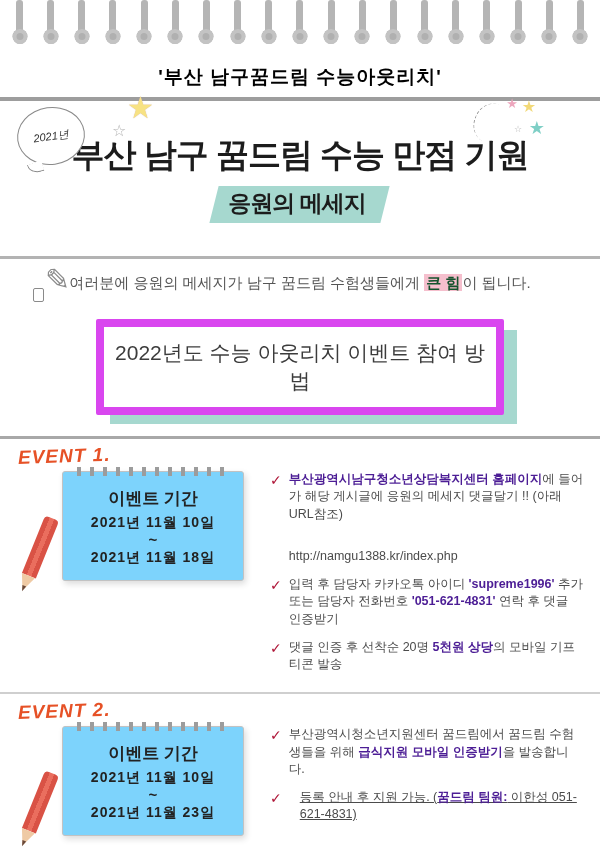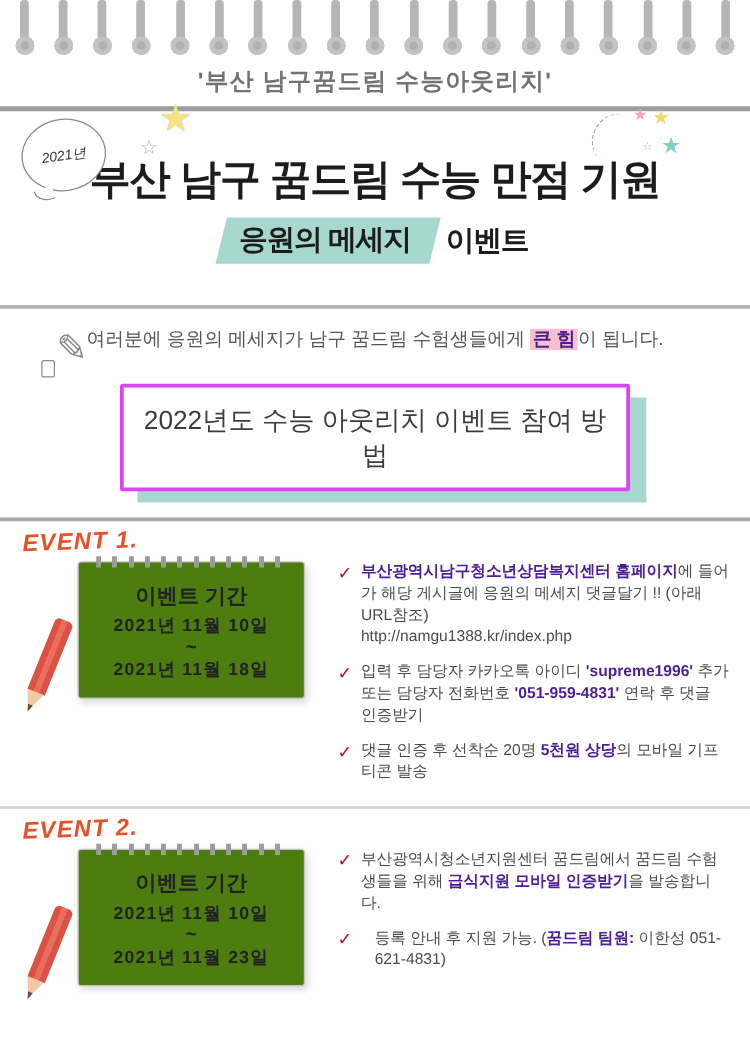--- a/index.html
+++ b/index.html
@@ -8,22 +8,22 @@
     height:849px; background:#fff; overflow:hidden; position:relative;
     font-family:"Liberation Sans","DejaVu Sans",sans-serif; color:#333;
   }
   
   .pins { display:flex; justify-content:space-between; padding:0 16px; height:48px; }
   .pin { width:7px; height:33px; background:#b5b5b5; border-radius:3px; position:relative; }
   .pin::after { content:''; position:absolute; left:50%; transform:translateX(-50%);
     bottom:-11px; width:15px; height:15px; border-radius:50%;
     background:#b0b0b0; box-shadow:inset 0 0 0 4px #c3c3c3; }
   
-  .quote { text-align:center; font-size:19px; font-weight:700; color:#737373;
-    letter-spacing:1px; margin-top:4px; }
+  .quote { text-align:center; font-size:19px; font-weight:700; color:#000000;
+    letter-spacing:1px; margin-top:16px; }
   .hr { background:#9d9d9d; border:0; }
   .hr1 { height:4px; margin-top:7px; }
   
   .hero { position:relative; height:146px; }
   .bubble { position:absolute; left:17px; top:6px; width:68px; height:58px;
     border:1.5px solid #8a8a8a; border-radius:50%; display:flex; align-items:center;
     justify-content:center; font-size:11px; font-style:italic; color:#333;
     transform:rotate(-8deg); background:#fff; }
   .bubble::after { content:''; position:absolute; left:6px; bottom:-7px; width:14px;
     height:10px; border-bottom:1.5px solid #8a8a8a; border-left:1.5px solid #8a8a8a;
@@ -35,38 +35,38 @@
     color:#1c1c1c; letter-spacing:-1px; }
   .title2 { display:flex; justify-content:center; align-items:center; margin-top:8px;
     font-size:23px; font-weight:800; color:#1c1c1c; letter-spacing:-1px; }
   .hl { position:relative; padding:2px 20px 4px 14px; }
   .hl::before { content:''; position:absolute; inset:0; background:#a6d8cf;
     transform:skewX(-14deg); z-index:-1; }
   .title2 .suffix { margin-left:8px; }
   .hr2 { height:3px; background:#b3b3b3; margin-top:9px; }
   
   .intro { text-align:center; margin-top:15px; font-size:15px; color:#555; }
-  .pinkhl { background:#f5bfcd; color:#4c1d95; font-weight:700; padding:0 2px; }
+  .pinkhl { background:#f5bfcd; color:#14532d; font-weight:700; padding:0 2px; }
   .doodle { position:absolute; left:45px; top:262px; color:#8a8a8a; }
   .doodle .pen { font-size:30px; display:inline-block; }
   .doodle .eraser { position:absolute; left:-12px; top:26px; width:11px; height:14px;
     border:1.5px solid #8a8a8a; border-radius:2px; background:#fff; }
   .method { position:relative; width:408px; margin:26px auto 0; }
   .method .shadow { position:absolute; left:14px; top:11px; right:-13px; bottom:-9px;
     background:#a6d8cf; }
-  .method .frame { position:relative; border:3px solid #d946ef; border-radius:2px;
+  .method .frame { position:relative; border:8px solid #d946ef; border-radius:2px;
     background:#fff; padding:12px 8px; text-align:center; font-size:21px; color:#3c3c3c; }
   .hr3 { height:3px; background:#a8a8a8; margin-top:21px; }
   
   .event { position:relative; padding:6px 14px 8px 18px; }
   .event-label { font-size:19px; font-weight:800; font-style:italic; color:#e65126;
     letter-spacing:1px; transform:rotate(-2deg); width:110px; }
   .event-body { display:flex; gap:14px; margin-top:4px; }
   .card-wrap { width:238px; position:relative; flex:none; }
-  .note-card { width:182px; margin-left:44px; background:#4d7c0f;
+  .note-card { width:182px; margin-left:44px; background:#7dd3fc;
     border:1.5px solid #c2c2c2; border-radius:3px; box-shadow:2px 3px 6px rgba(0,0,0,.14);
     padding:15px 6px 13px; text-align:center; position:relative; }
   .rings { position:absolute; top:-5px; left:8%; width:84%; height:9px;
     background:repeating-linear-gradient(90deg,#9c9c9c 0 4px,transparent 4px 13px); }
   .p-title { font-size:17px; font-weight:800; color:#222; margin-bottom:4px; }
   .p-date { font-size:14px; font-weight:800; color:#222; letter-spacing:1px; }
   .p-tilde { font-size:15px; font-weight:800; color:#222; line-height:1.1; }
   .pencil { position:absolute; left:-30px; bottom:2px; width:15px; height:62px;
     background:linear-gradient(90deg,#d95245 0 34%,#ea6e5e 34% 66%,#d95245 66%);
     border-radius:4px 4px 0 0; transform:rotate(22deg); }
@@ -74,21 +74,21 @@
     border-left:7.5px solid transparent; border-right:7.5px solid transparent;
     border-top:16px solid #efcaa4; }
   .pencil::before { content:''; position:absolute; bottom:-17px; left:5px;
     border-left:2.5px solid transparent; border-right:2.5px solid transparent;
     border-top:6px solid #6b4a3a; z-index:1; }
   .bullets { list-style:none; flex:1; padding-right:2px; }
   .bullets li { display:flex; gap:7px; margin-bottom:11px; font-size:12.5px;
     color:#4b4b4b; line-height:1.38; }
   .chk { color:#ae1537; font-weight:900; font-size:14px; flex:none; font-style:italic; }
   .bullets b { color:#4c1d95; }
-  .urlline { display:block; }
+  .urlline { display:block;margin-top:25px; }
   .hr-thin { height:2px; background:#cfcfcf; }
 </style>
 </head>
 <body>
 
 <div class="pins">
   <div class="pin"></div>
     <div class="pin"></div>
     <div class="pin"></div>
     <div class="pin"></div>
@@ -119,21 +119,20 @@
   <span class="star" style="left:127px; top:-8px; font-size:30px; color:#f7e283; text-shadow:0 0 1px #caa;">★</span>
   <span class="star" style="left:112px; top:22px; font-size:16px; color:#b5b5b5;">☆</span>
   <div class="arc" style="right:92px; top:2px; transform:rotate(24deg);"></div>
   <span class="star" style="right:82px; top:-4px; font-size:13px; color:#eda6bd;">★</span>
   <span class="star" style="right:64px; top:-2px; font-size:16px; color:#f2d978;">★</span>
   <span class="star" style="right:55px; top:18px; font-size:18px; color:#7fcfc6;">★</span>
   <span class="star" style="right:78px; top:24px; font-size:9px; color:#b5b5b5;">☆</span>
   <div class="title1">부산 남구 꿈드림 수능 만점 기원</div>
   <div class="title2">
     <span class="hl">응원의 메세지</span>
-    <span class="suffix">이벤트</span>
   </div>
 </div>
 <div class="hr2"></div>
 
 <div class="intro">
   <span>여러분에 응원의 메세지가 남구 꿈드림 수험생들에게 </span><span class="pinkhl">큰 힘</span><span>이 됩니다.</span>
 </div>
 <div class="doodle">
   <span class="pen">✎</span>
   <span class="eraser"></span>
@@ -157,21 +156,21 @@
         <div class="pencil"></div>
       </div>
     </div>
     <ul class="bullets">
       <li>
         <span class="chk">✓</span>
         <span><b>부산광역시남구청소년상담복지센터 홈페이지</b><span>에 들어가 해당 게시글에 응원의 메세지 댓글달기 !! (아래 URL참조)</span><span class="urlline">http://namgu1388.kr/index.php</span></span>
       </li>
       <li>
         <span class="chk">✓</span>
-        <span><span>입력 후  담당자 카카오톡 아이디 </span><b>'supreme1996'</b><span> 추가 또는 담당자 전화번호 </span><b>'051-959-4831'</b><span> 연락 후 댓글 인증받기</span></span>
+        <span><span>입력 후  담당자 카카오톡 아이디 </span><b>'supreme1996'</b><span> 추가 또는 담당자 전화번호 </span><b>'051-621-4831'</b><span> 연락 후 댓글 인증받기</span></span>
       </li>
       <li>
         <span class="chk">✓</span>
         <span><span>댓글 인증 후 선착순 20명 </span><b>5천원 상당</b><span>의 모바일 기프티콘 발송</span></span>
       </li>
     </ul>
   </div>
 </section>
 <div class="hr-thin"></div>
 
@@ -189,19 +188,19 @@
       </div>
     </div>
     <ul class="bullets">
       <li>
         <span class="chk">✓</span>
         <span><span>부산광역시청소년지원센터 꿈드림에서  꿈드림 수험생들을 위해 </span><b>급식지원 모바일 인증받기</b><span>을 발송합니다.</span></span>
       </li>
       <li>
         <span class="chk">✓</span>
         <span>
-          <span style="display:block; padding-left:11px;"><span>등록 안내 후 지원 가능. (</span><b>꿈드림 팀원:</b><span> 이한성 051-621-4831)</span></span>
+          <span style="display:block; padding-left:11px;text-decoration:underline;"><span>등록 안내 후 지원 가능. (</span><b>꿈드림 팀원:</b><span> 이한성 051-621-4831)</span></span>
         </span>
       </li>
 
     </ul>
   </div>
 </section>
 
 </body></html>

